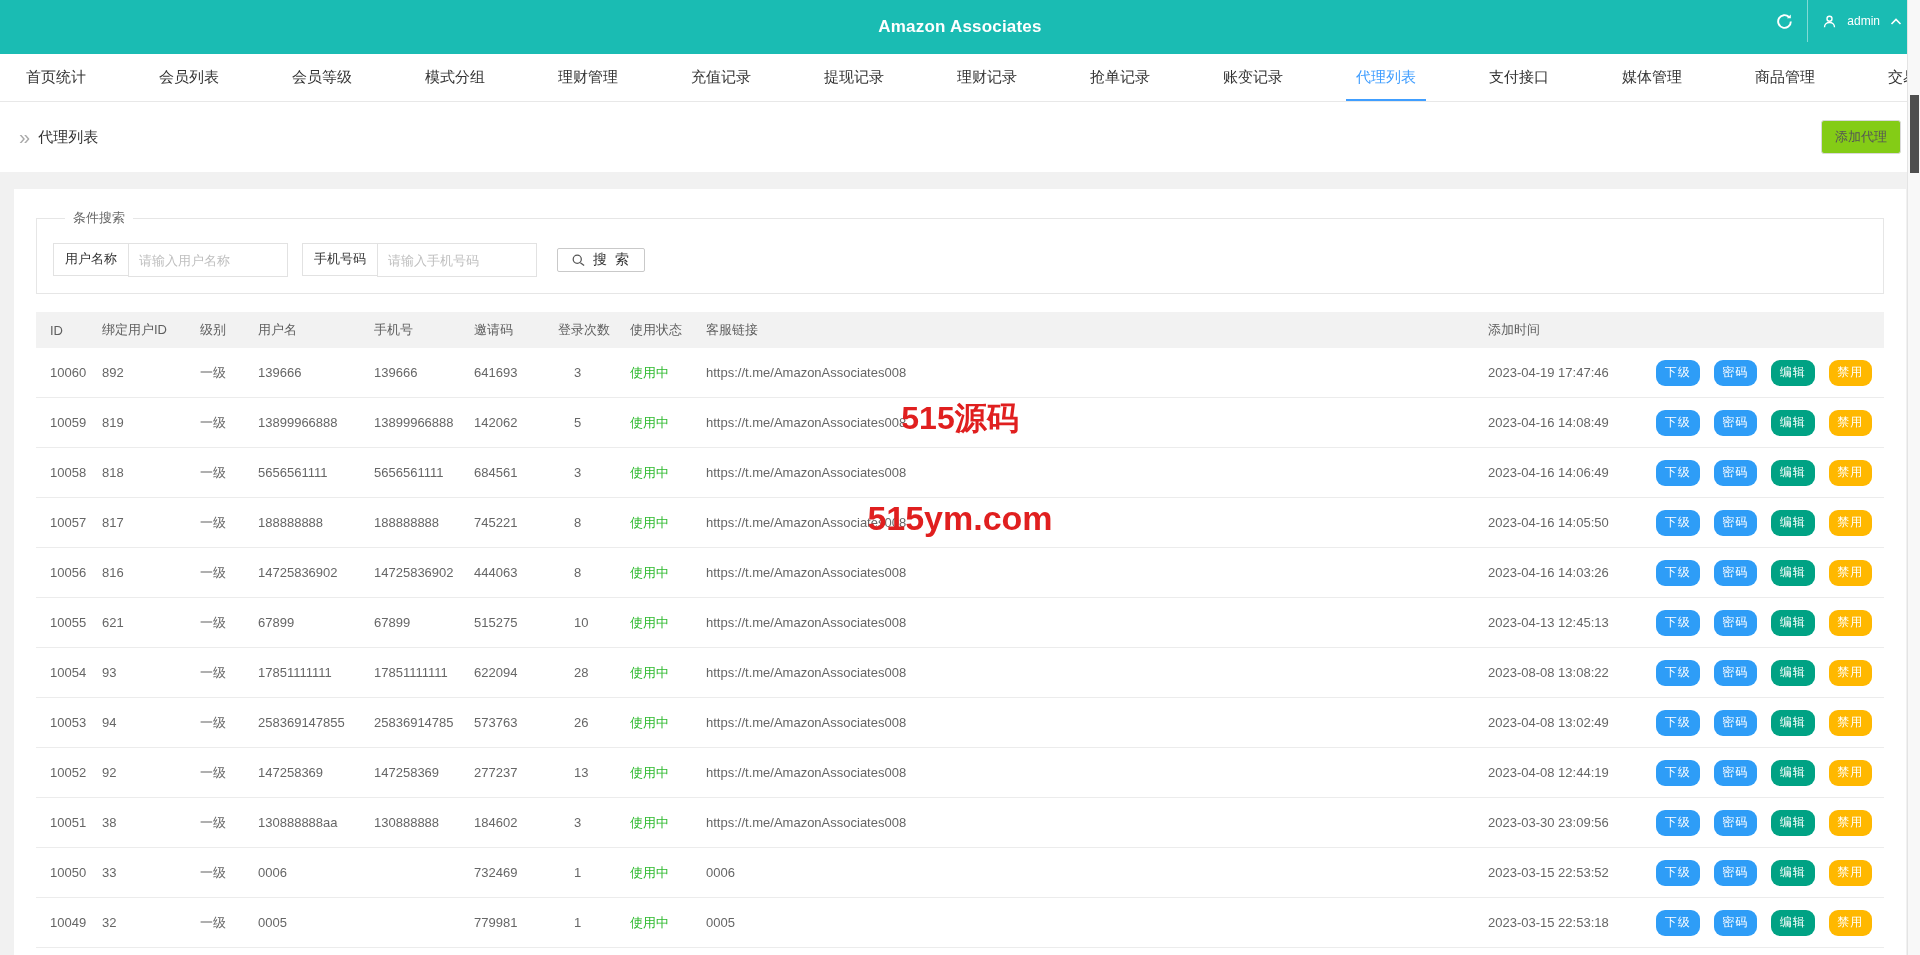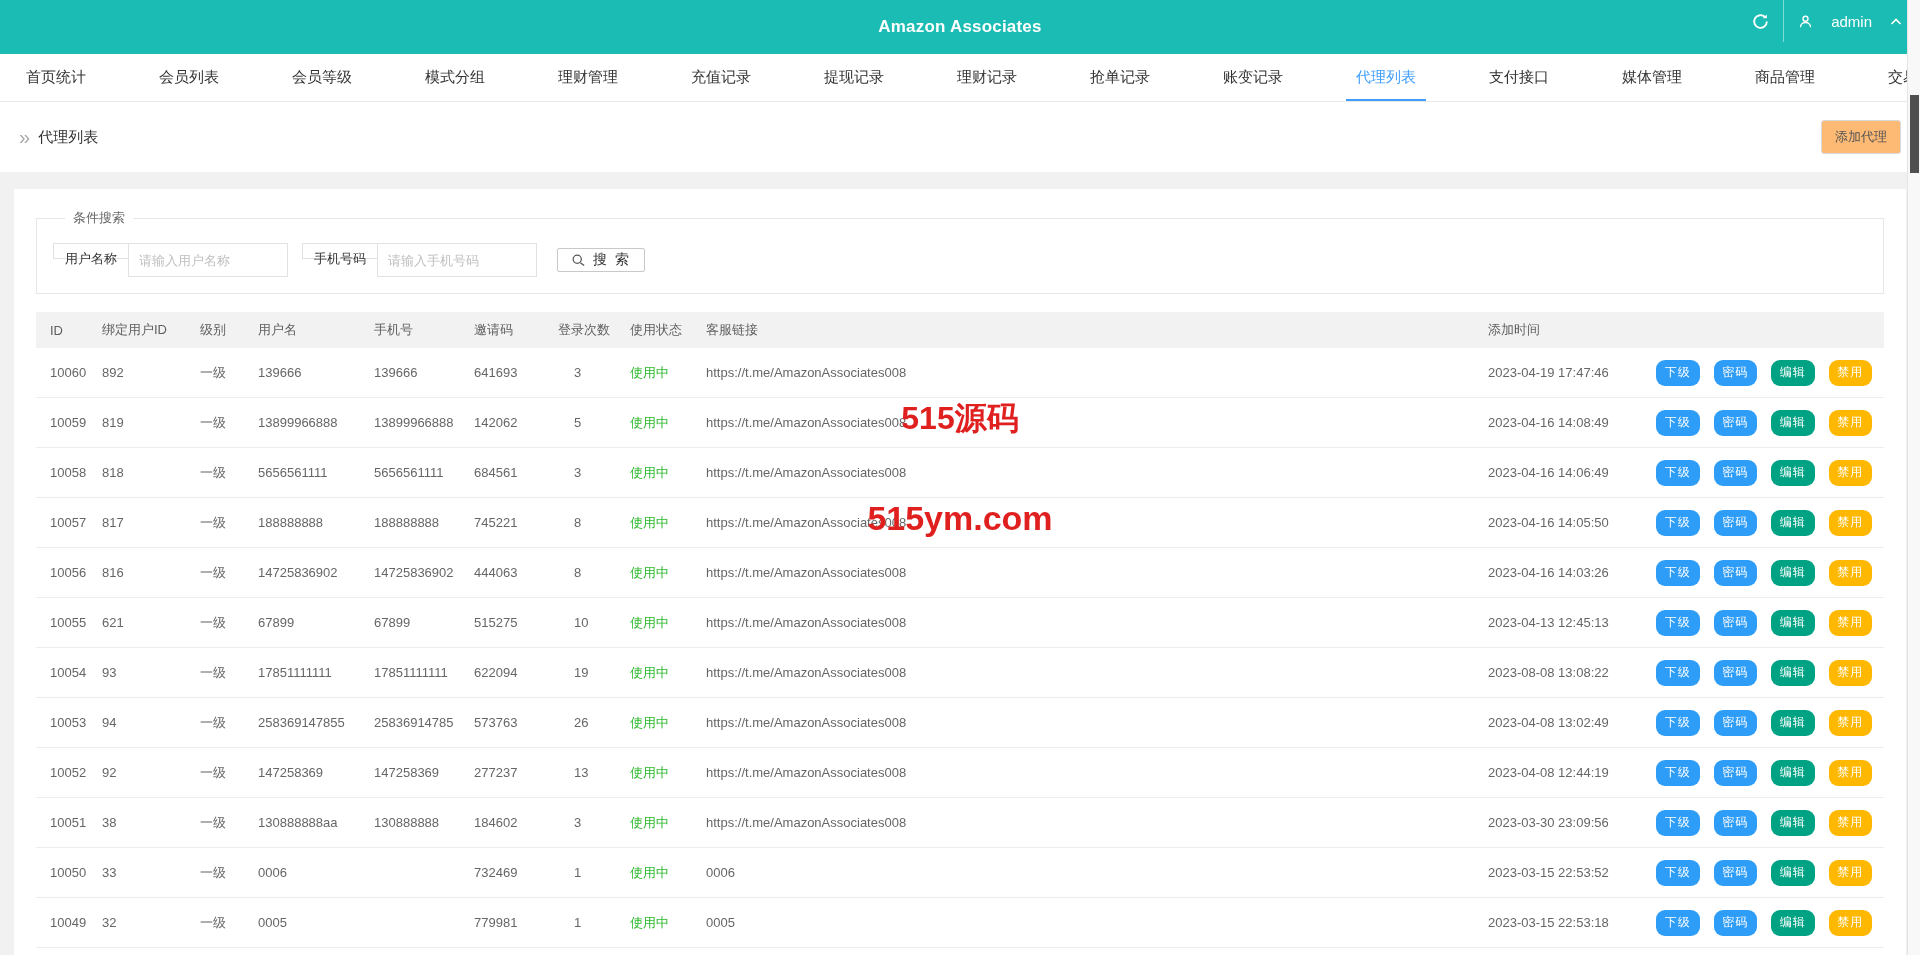--- a/index.html
+++ b/index.html
@@ -8,48 +8,48 @@
 
   
   .topbar { position:relative; height:54px; background:var(--teal); display:flex;
     align-items:center; justify-content:center; }
   .topbar-title { color:#fff; font-size:17px; font-weight:700; letter-spacing:.2px; }
   .topbar-right { position:absolute; right:18px; top:0; height:42px; display:flex;
     align-items:center; gap:0; }
   .refresh-btn { width:46px; height:42px; display:flex; align-items:center; justify-content:center;
     cursor:pointer; }
   .topbar-divider { width:1px; height:42px; background:rgba(255,255,255,.45); margin-right:14px; }
-  .user-menu { display:flex; align-items:center; gap:18px; color:#fff; font-size:15px; cursor:pointer; }
+  .user-menu { display:flex; align-items:center; gap:10px; color:#fff; font-size:12px; cursor:pointer; }
 
   
   .navbar { height:48px; border-bottom:1px solid #e8e8e8; display:flex; align-items:stretch;
     padding:0 16px; background:#fff; }
   .nav-tab { line-height:46px; padding:0 10px; margin-right:53px; font-size:15px; color:#333;
     cursor:pointer; white-space:nowrap; position:relative; }
   .nav-tab.active { color:var(--active-blue); }
   .nav-tab.active::after { content:""; position:absolute; left:0; right:0; bottom:0; height:2px;
     background:var(--active-blue); }
 
   
   .crumb-bar { height:70px; background:#fff; display:flex; align-items:center; padding:0 19px; }
   .crumb-icon { color:#a9a9a9; font-size:20px; margin-right:8px; line-height:1; }
   .crumb-title { font-size:15px; color:#333; }
-  .add-btn { margin-left:auto; background:#fdba74; border:1px solid #d9d9d9; border-radius:3px;
+  .add-btn { margin-left:auto; background:#84cc16; border:1px solid #d9d9d9; border-radius:3px;
     padding:7px 13px; font-size:13px; color:#555; cursor:pointer;
     font-family:"Liberation Sans","DejaVu Sans",sans-serif; }
 
   
   .page { height:795px; background:#f1f1f1; padding:17px 14px 0; position:relative; }
   .card { background:#fff; height:100%; padding-top:20px; }
 
   fieldset.search-fieldset { margin:0 22px; border:1px solid #e6e6e6; padding:12px 16px 16px; }
   fieldset.search-fieldset legend { font-size:13px; color:#666; padding:0 8px; margin-left:12px; }
   .search-row { display:flex; align-items:center; margin-top:4px; }
   .search-group { display:flex; margin-right:14px; }
-  .g-label { border:1px solid #e2e2e2; background:#fff; height:16px; line-height:30px;
+  .g-label { border:1px solid #e2e2e2; background:#fff; height:33px; line-height:30px;
     padding:0 11px; font-size:13px; color:#333; white-space:nowrap; }
   .g-input { border:1px solid #e2e2e2; margin-left:-1px; height:32px; width:160px; padding:16px 10px;
     font-size:13px; color:#333; outline:none;
     font-family:"Liberation Sans","DejaVu Sans",sans-serif; }
   .g-input::placeholder { color:#bfbfbf; }
   .search-btn { margin-left:6px; display:flex; align-items:center; gap:7px; background:#fff;
     border:1px solid #c9c9c9; border-radius:2px; height:24px; padding:0 13px; font-size:14px;
     color:#333; cursor:pointer; letter-spacing:2px;
     font-family:"Liberation Sans","DejaVu Sans",sans-serif; }
 
@@ -313,21 +313,21 @@
                 </div>
               </td>
             </tr>
             <tr>
               <td>10054</td>
               <td>93</td>
               <td>一级</td>
               <td>17851111111</td>
               <td>17851111111</td>
               <td>622094</td>
-              <td>19</td>
+              <td>28</td>
               <td><span class="status-active">使用中</span></td>
               <td>https://t.me/AmazonAssociates008</td>
               <td>2023-08-08 13:08:22</td>
               <td>
                 <div class="actions-cell">
                   <button class="act-btn act-blue">下级</button>
                   <button class="act-btn act-blue">密码</button>
                   <button class="act-btn act-green">编辑</button>
                   <button class="act-btn act-yellow">禁用</button>
                 </div>

